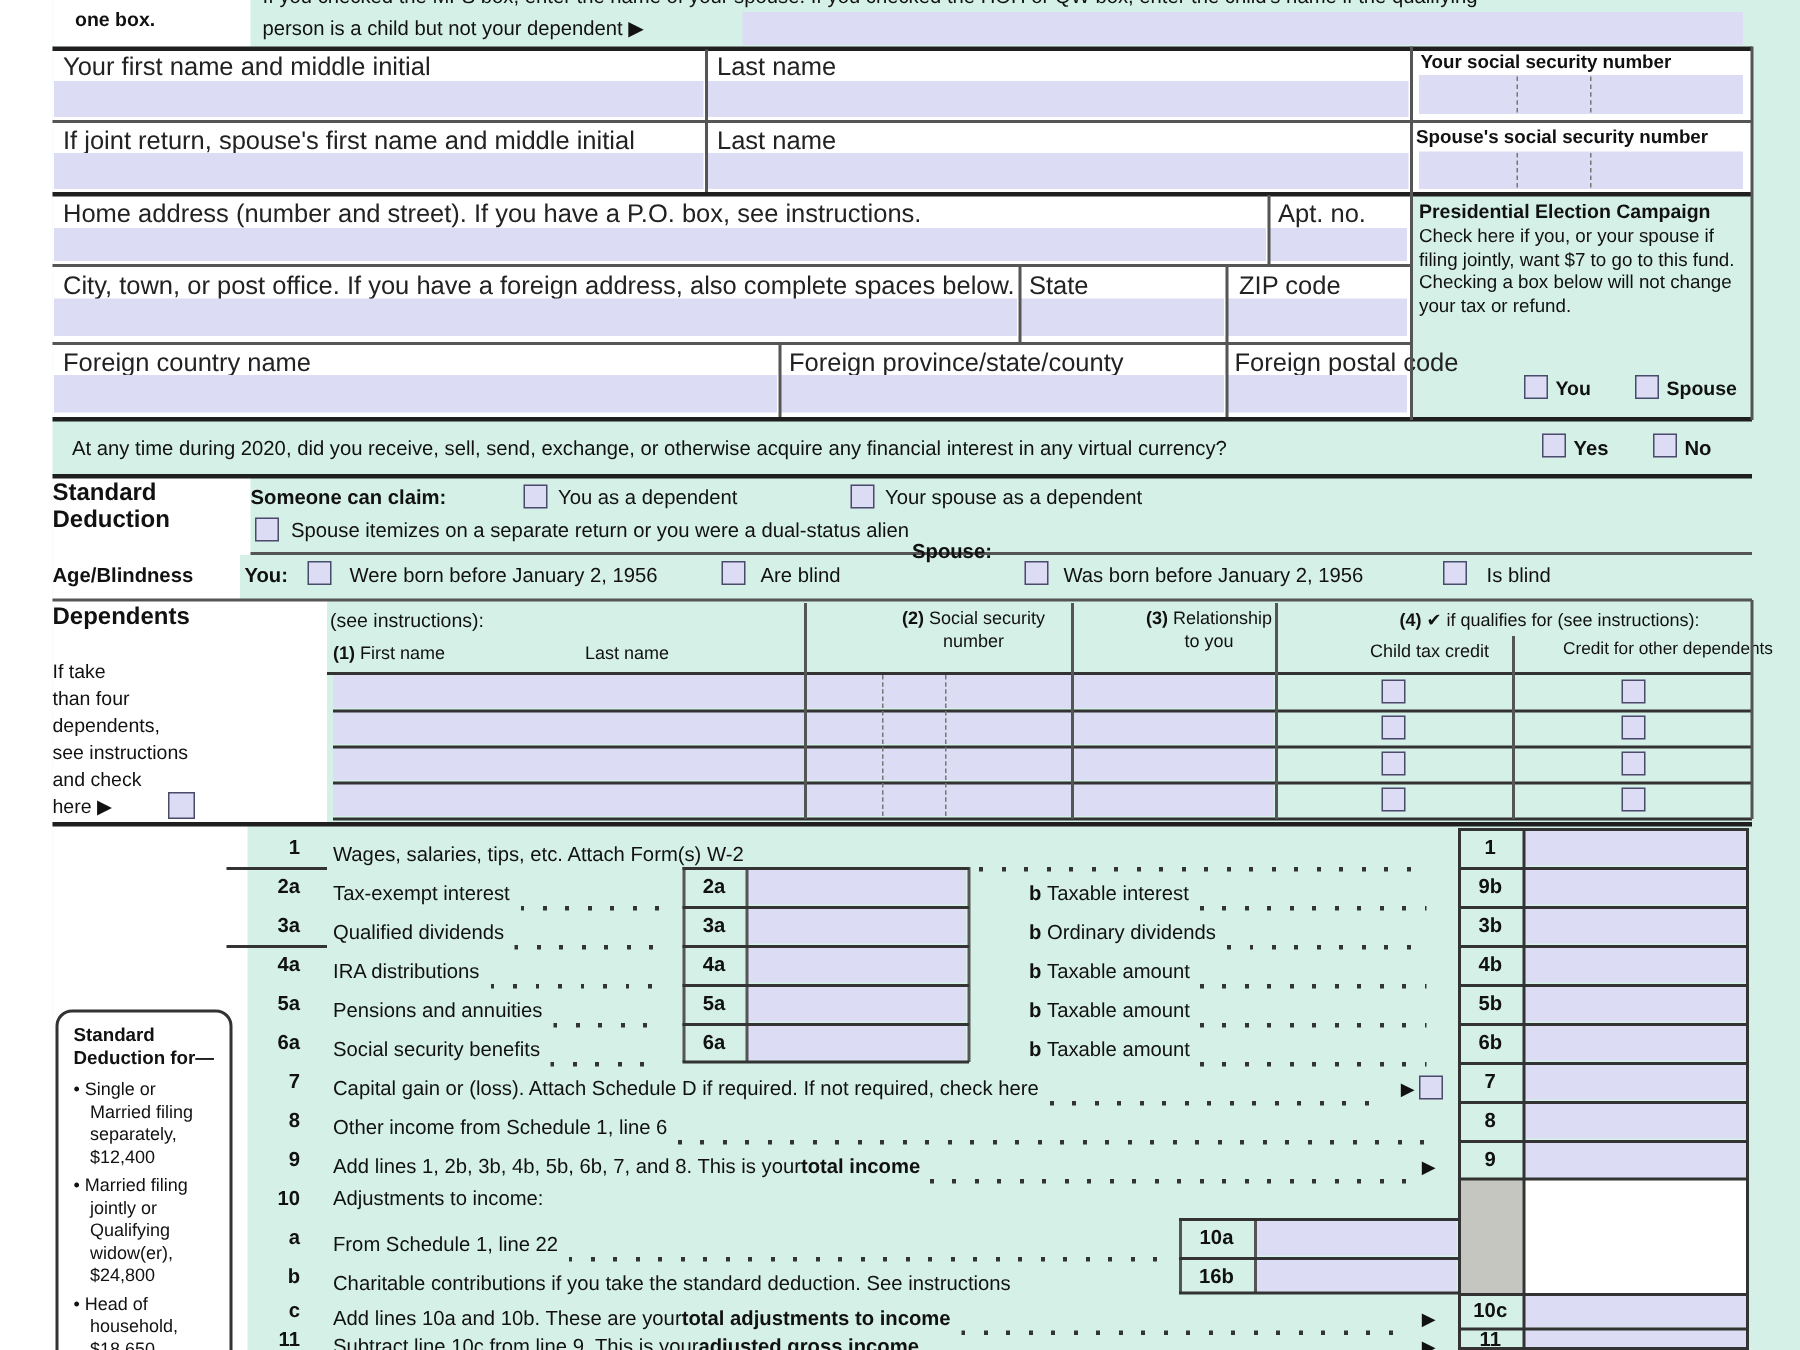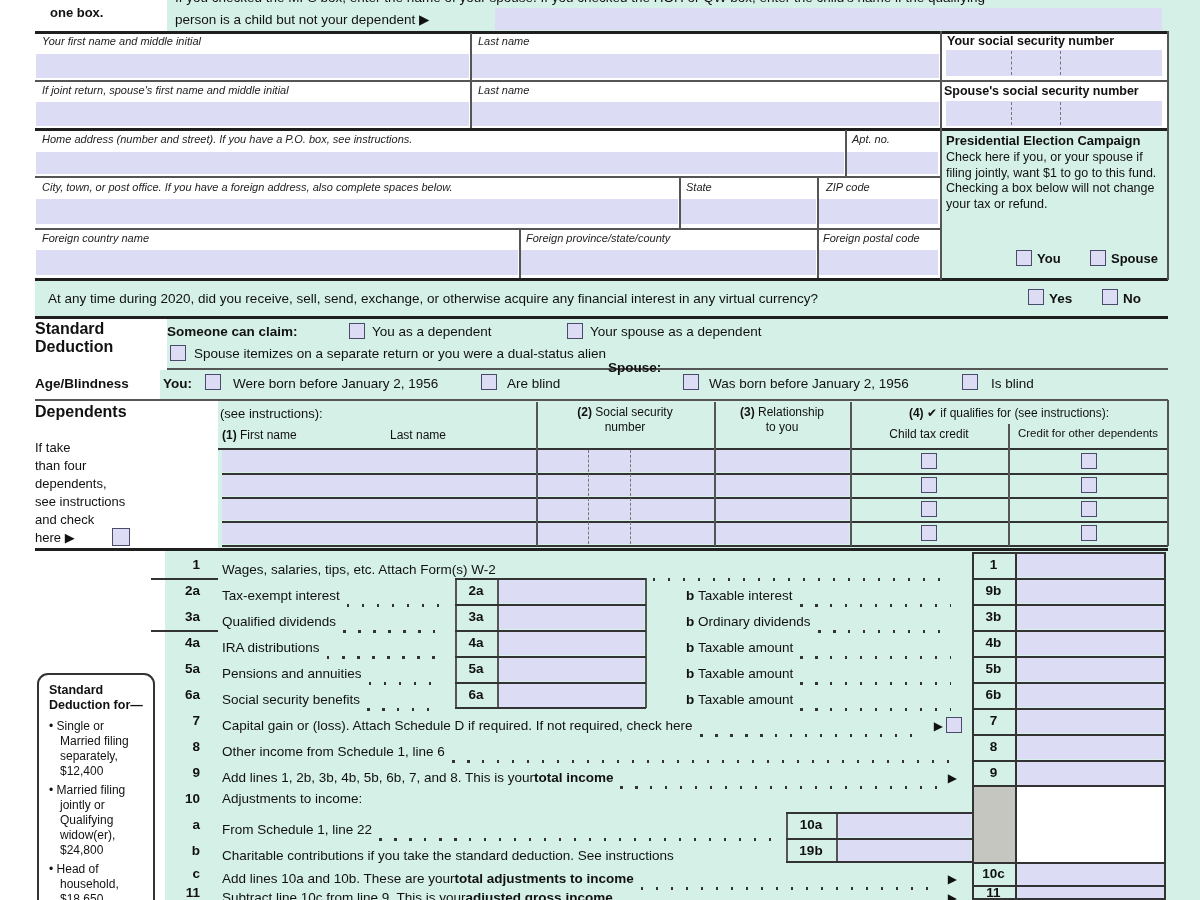--- a/index.html
+++ b/index.html
@@ -4,23 +4,23 @@
 <style>
   html,body{margin:0;padding:0;background:#fff;}
   #page{position:relative;width:1200px;height:900px;overflow:hidden;background:#d5f0e7;
         font-family:"Liberation Sans","DejaVu Sans",sans-serif;color:#111;font-size:13.5px;}
   .wht{position:absolute;background:#ffffff;}
   .pf{position:absolute;background:#dcdcf5;}
   .gry{position:absolute;background:#c6c6c0;}
   .t{position:absolute;white-space:nowrap;color:#111;}
   .w{white-space:normal;}
   .b{font-weight:bold;}
-  .lab{font-size:11px;color:#222;font-style:italic;}
+  .lab{font-size:17px;color:#222;}
   .f12{font-size:12px;} .f125{font-size:12.5px;} .f13{font-size:13px;} .f16{font-size:16px;} .f115{font-size:11.5px;}
-  .ctr{text-align:center;}
+  .ctr{text-align:center;padding-left:24px;}
   .hl{position:absolute;height:1.5px;background:#555;}
   .hld{position:absolute;height:1.5px;background:#333;}
   .hlt{position:absolute;height:2.5px;background:#1f1f1f;}
   .vl{position:absolute;width:1.5px;background:#555;}
   .vld{position:absolute;width:1.5px;background:#333;}
   .dash{position:absolute;width:0;border-left:1.5px dashed #777;}
   .cb{position:absolute;width:14px;height:14px;background:#dcdcf5;border:1.6px solid #4a4a6a;}
   .cbi{display:inline-block;width:14px;height:14px;background:#dcdcf5;border:1.6px solid #4a4a6a;flex:none;}
   .flexrow{position:absolute;display:flex;align-items:flex-end;height:20px;}
   .dots{flex:1;margin:0 7px;height:3px;position:relative;top:4px;
@@ -101,21 +101,21 @@
   <div class="pf" style="left:36px;top:250px;width:482px;height:25px;"></div>
   <div class="pf" style="left:520px;top:250px;width:296px;height:25px;"></div>
   <div class="pf" style="left:818px;top:250px;width:120px;height:25px;"></div>
   <div class="vl" style="left:519px;top:229px;height:49px;"></div>
   <div class="vl" style="left:817px;top:229px;height:49px;"></div>
   <div class="hlt" style="left:35px;top:278px;width:1133px;"></div>
   <div class="vl" style="left:940px;top:31px;height:249px;"></div>
   <div class="vl" style="left:1167px;top:31px;height:249px;"></div>
 
   <div class="t b f13" style="left:946px;top:133px;">Presidential Election Campaign</div>
-  <div class="t w f125" style="left:946px;top:150px;width:218px;line-height:15.5px;white-space:normal;">Check here if you, or your spouse if filing jointly, want $1 to go to this fund. Checking a box below will not change your tax or refund.</div>
+  <div class="t w f125" style="left:946px;top:150px;width:218px;line-height:15.5px;white-space:normal;">Check here if you, or your spouse if filing jointly, want $7 to go to this fund. Checking a box below will not change your tax or refund.</div>
   <div class="cb" style="left:1016px;top:250px;"></div>
   <div class="t b f13" style="left:1037px;top:251px;">You</div>
   <div class="cb" style="left:1090px;top:250px;"></div>
   <div class="t b f13" style="left:1111px;top:251px;">Spouse</div>
 
   <div class="t" style="left:48px;top:291px;">At any time during 2020, did you receive, sell, send, exchange, or otherwise acquire any financial interest in any virtual currency?</div>
   <div class="cb" style="left:1028px;top:289px;"></div>
   <div class="t b" style="left:1049px;top:291px;">Yes</div>
   <div class="cb" style="left:1102px;top:289px;"></div>
   <div class="t b" style="left:1123px;top:291px;">No</div>
@@ -317,21 +317,21 @@
   <div class="hld" style="left:455px;top:578px;width:191px;"></div>
   <div class="hld" style="left:455px;top:604px;width:191px;"></div>
   <div class="hld" style="left:455px;top:630px;width:191px;"></div>
   <div class="hld" style="left:455px;top:656px;width:191px;"></div>
   <div class="hld" style="left:455px;top:682px;width:191px;"></div>
   <div class="hld" style="left:455px;top:707px;width:191px;"></div>
 
   <div class="pf" style="left:837px;top:813px;width:134px;height:24px;"></div>
   <div class="pf" style="left:837px;top:839px;width:134px;height:22px;"></div>
   <div class="inum" style="left:786px;top:817px;width:50px;">10a</div>
-  <div class="inum" style="left:786px;top:843px;width:50px;">19b</div>
+  <div class="inum" style="left:786px;top:843px;width:50px;">16b</div>
   <div class="vl" style="left:786px;top:812px;height:50px;"></div>
   <div class="vl" style="left:836px;top:812px;height:50px;"></div>
   <div class="hld" style="left:786px;top:812px;width:186px;"></div>
   <div class="hld" style="left:786px;top:838px;width:186px;"></div>
   <div class="hld" style="left:786px;top:861px;width:186px;"></div>
 
   <div class="gry" style="left:972px;top:786px;width:43px;height:76px;"></div>
   <div class="wht" style="left:1016px;top:786px;width:149px;height:76px;"></div>
   <div class="pf" style="left:1016px;top:553px;width:148px;height:24px;"></div>
   <div class="pf" style="left:1016px;top:579px;width:148px;height:24px;"></div>

